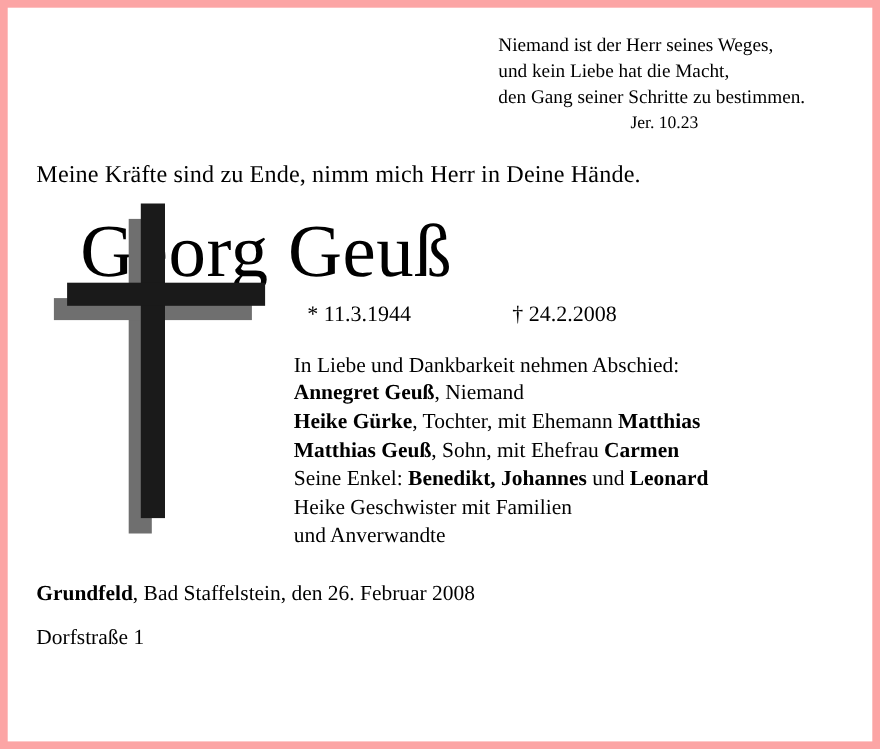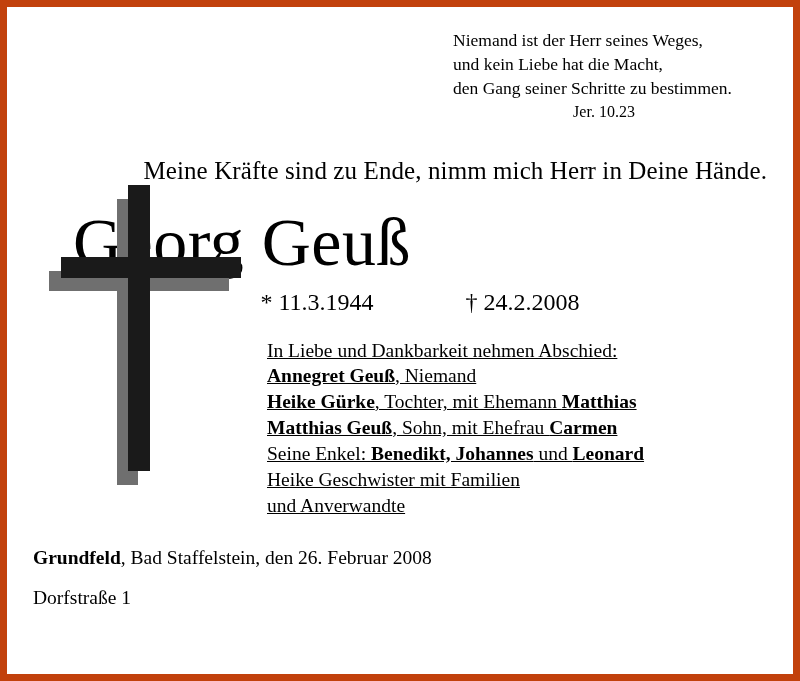--- a/index.html
+++ b/index.html
@@ -12,21 +12,21 @@
     height: 681px;
     font-family: "Liberation Serif", serif;
     color: #000000;
     overflow: hidden;
   }
   .obituary {
     position: relative;
     box-sizing: border-box;
     width: 800px;
     height: 681px;
-    border: 7px solid #c2410c;
+    border: 7px solid #fca5a5;
     background: #ffffff;
     padding: 0;
   }
   .inner {
     position: relative;
     width: 100%;
     height: 100%;
     box-sizing: border-box;
     padding: 22px 26px 10px 26px;
   }
@@ -41,23 +41,23 @@
     white-space: nowrap;
   }
   .quote-ref {
     text-align: center;
     font-size: 16px;
     margin-top: 1px;
     padding-right: 12px;
   }
   
   .motto {
-    text-align: right;
-    font-size: 25px;
-    margin-top: 34px;
+    text-align: left;
+    font-size: 22px;
+    margin-top: 22px;
     letter-spacing: 0.1px;
   }
   
   .cross-wrap {
     position: absolute;
     left: 34px;
     top: 178px;
     width: 190px;
     height: 300px;
   }
@@ -99,29 +99,29 @@
     font-size: 68px;
     margin: 22px 0 0 40px;
     letter-spacing: 0.5px;
     line-height: 1.05;
   }
   .dates {
     margin: 10px 0 0 40px;
     display: flex;
     justify-content: center;
     gap: 92px;
-    font-size: 24px;
+    font-size: 20px;
   }
   
   .family {
     margin: 22px 0 0 234px;
     font-size: 19.5px;
     line-height: 1.33;
   }
-  .family .row { white-space: nowrap; text-decoration: underline; }
+  .family .row { white-space: nowrap; }
   .family b { font-weight: bold; }
   
   .footer {
     margin-top: 26px;
     font-size: 19.5px;
     line-height: 1.33;
   }
   .footer .para { margin-bottom: 14px; }
   .footer .para:last-child { margin-bottom: 0; }
   .footer b { font-weight: bold; }

